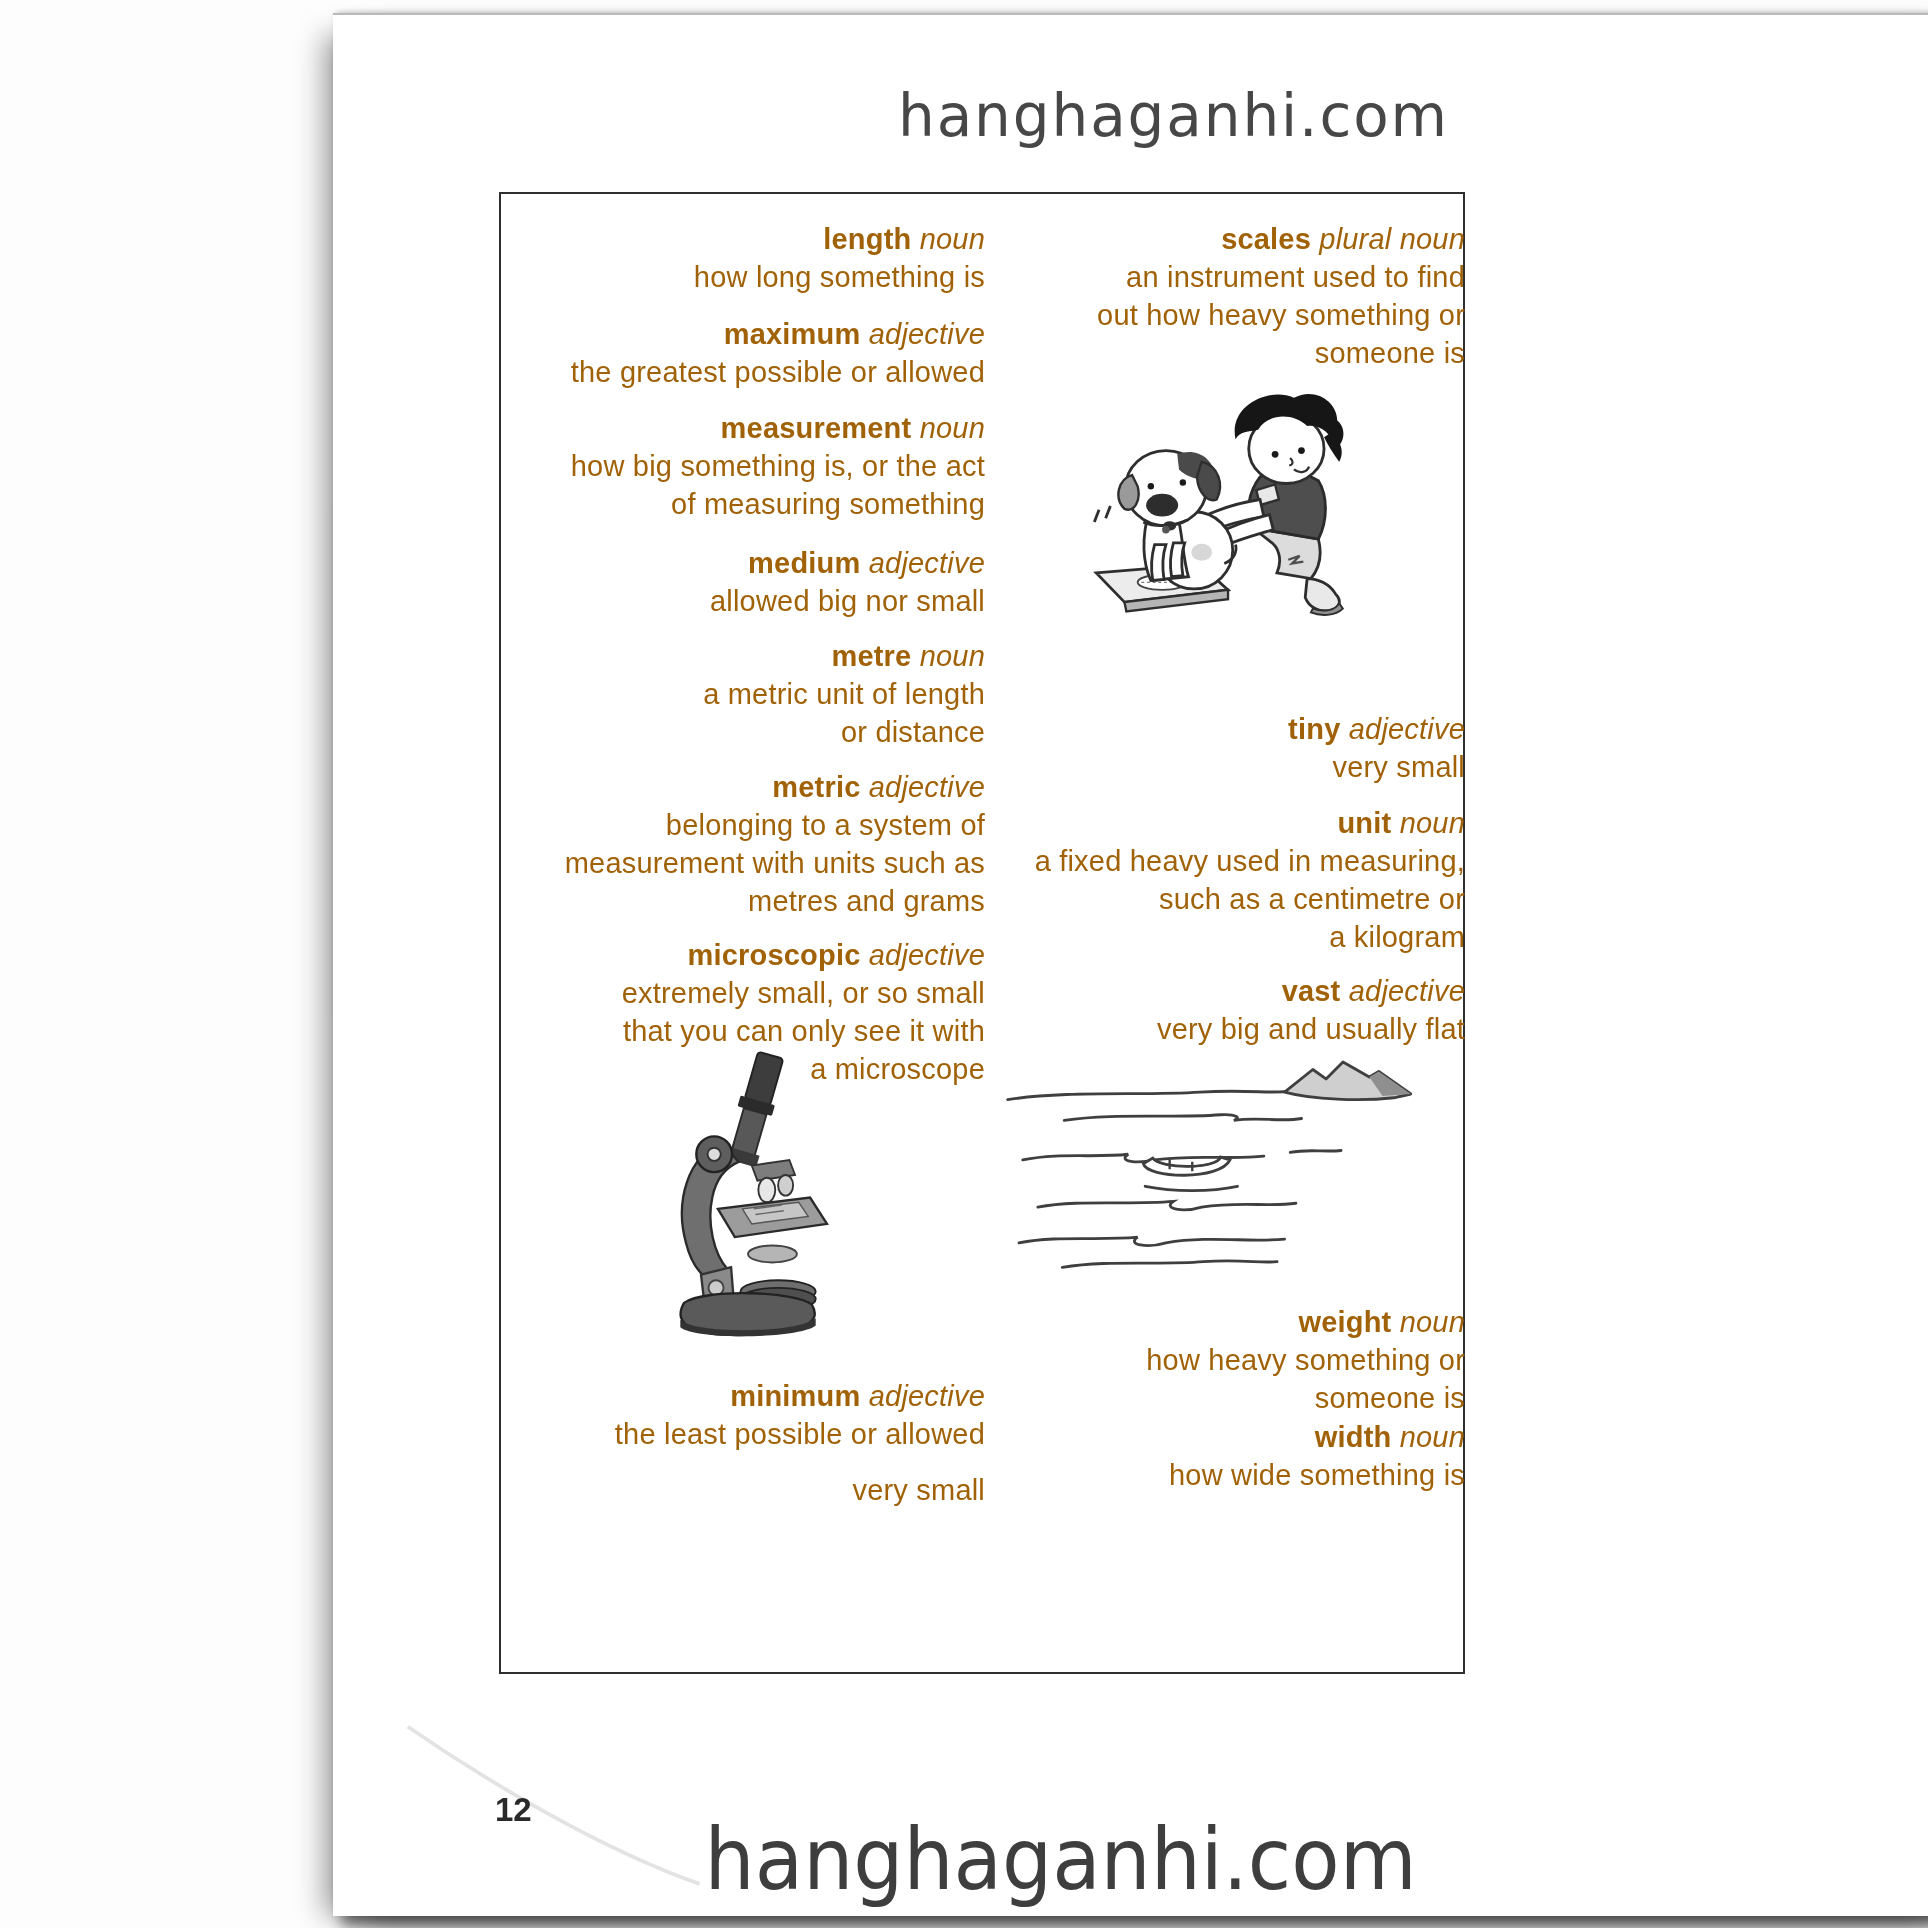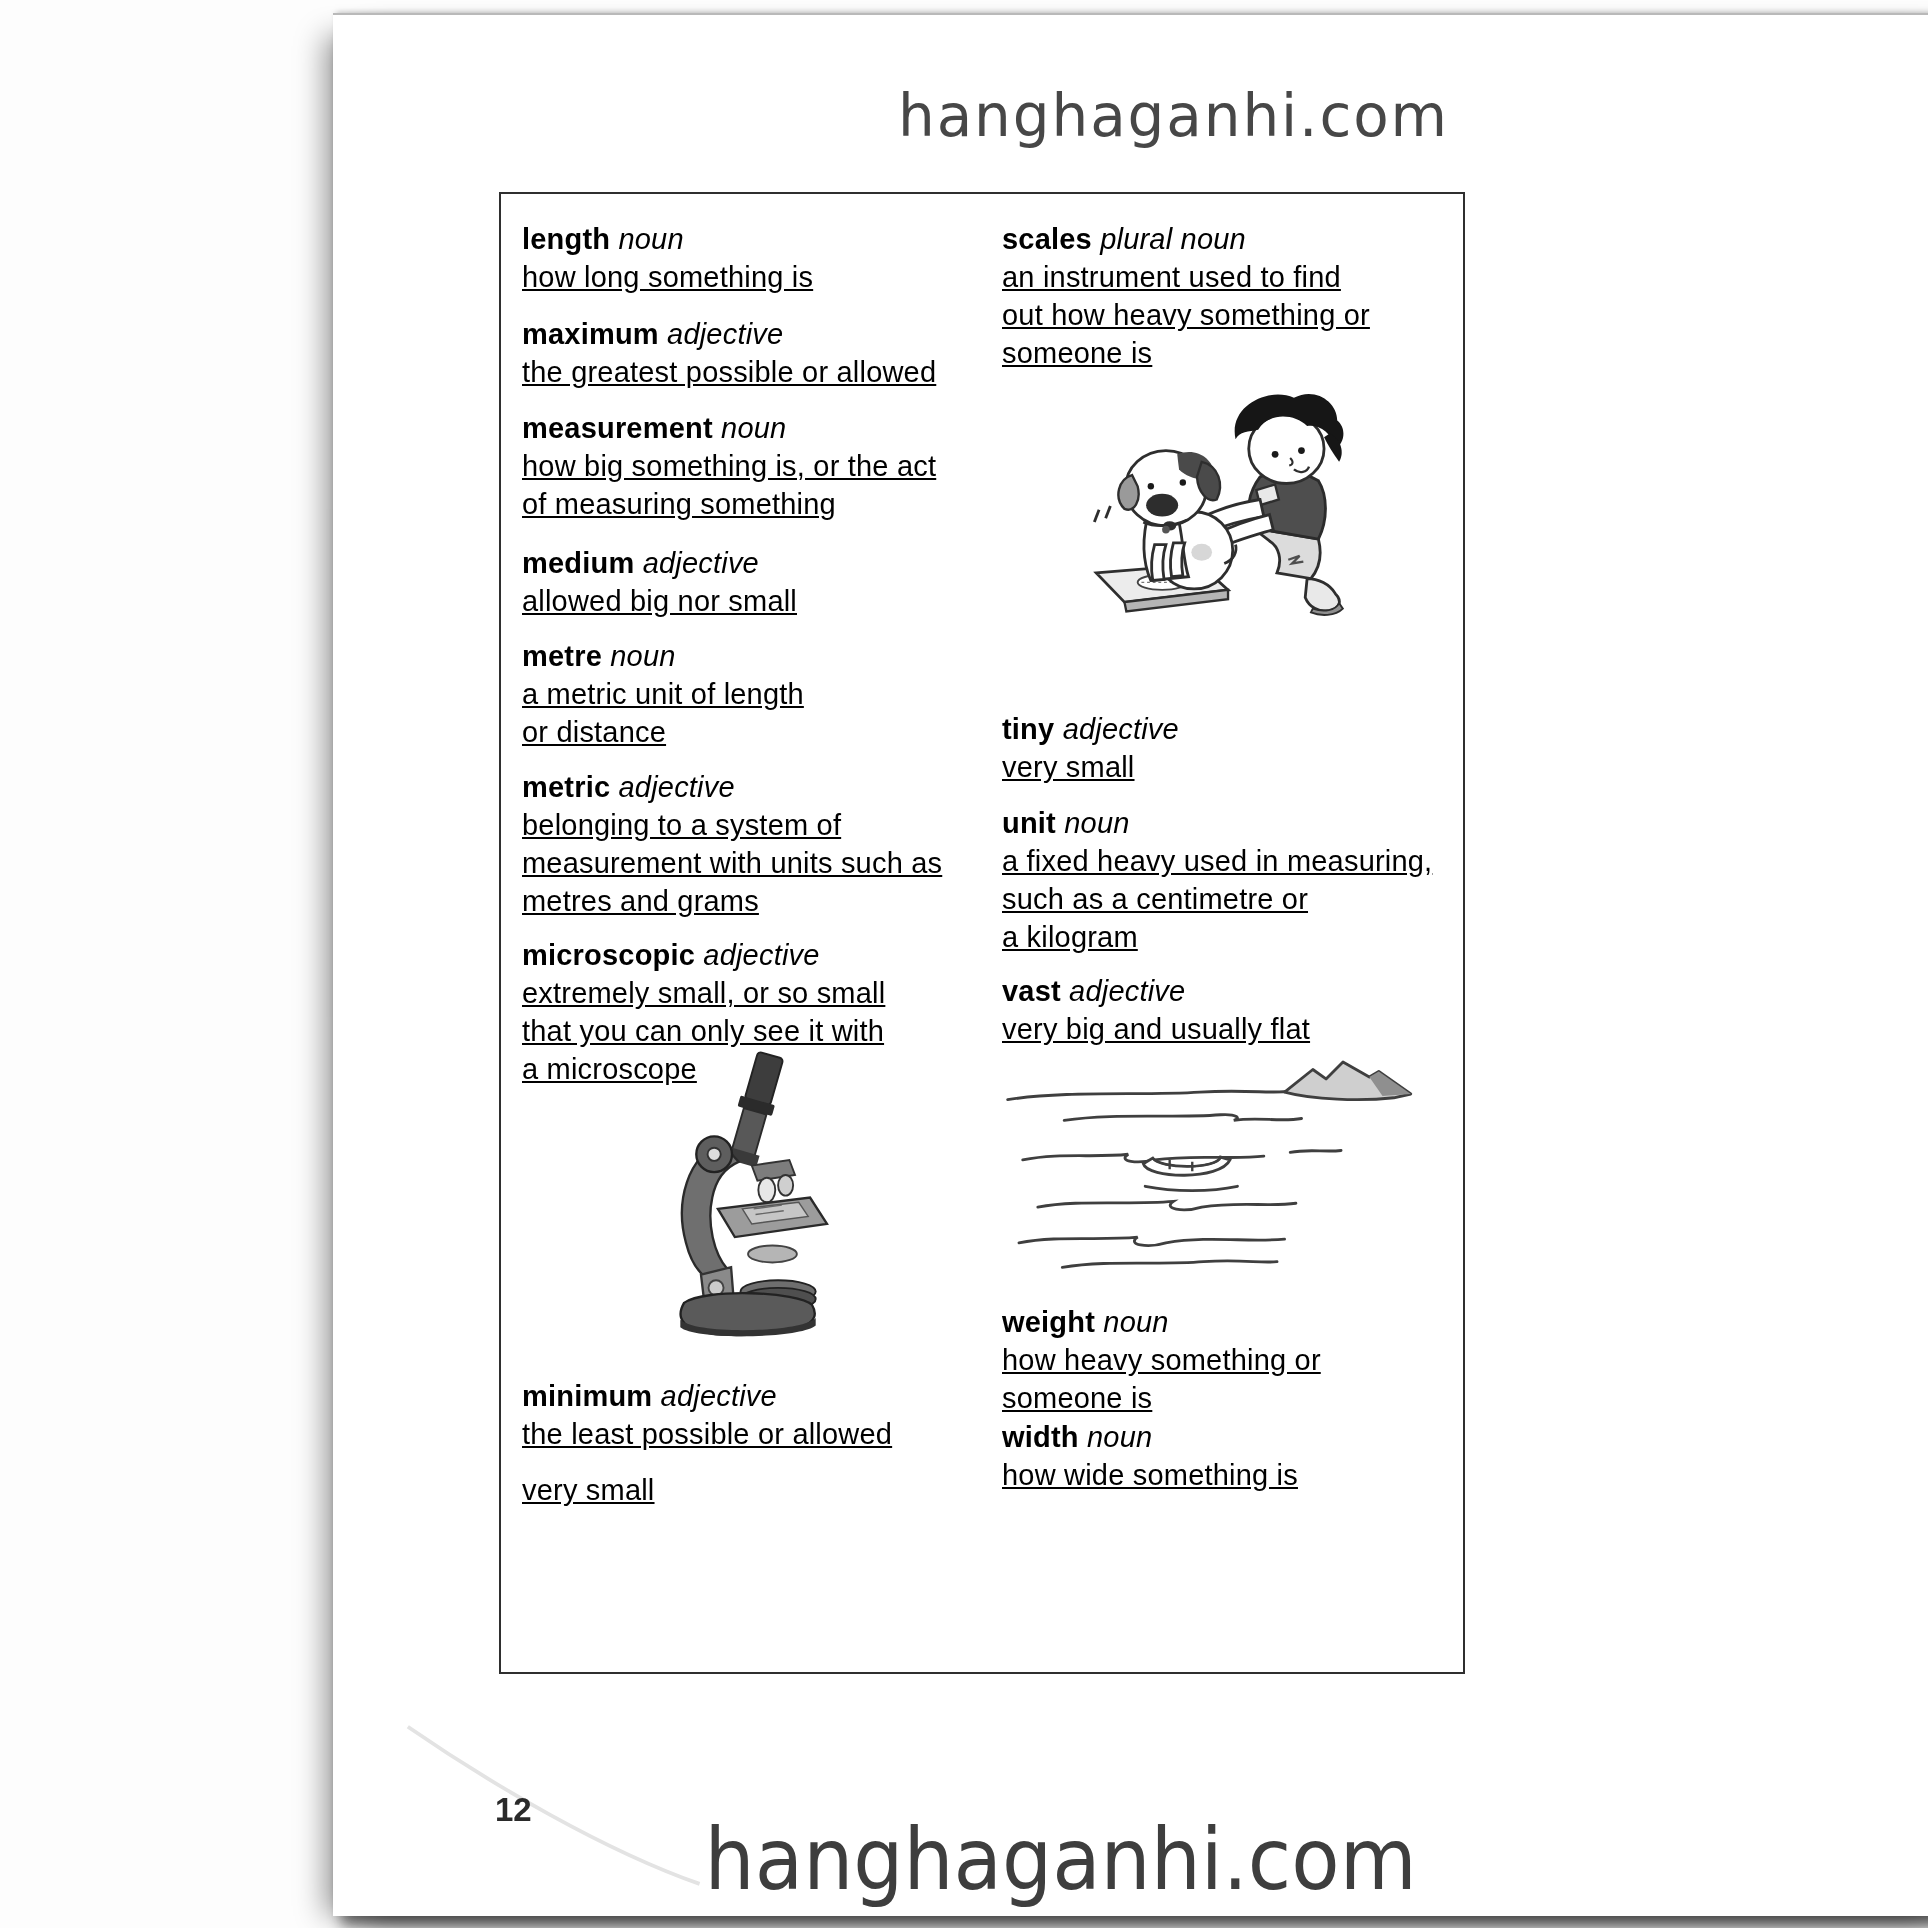--- a/index.html
+++ b/index.html
@@ -11,25 +11,25 @@
                     21px 13px 30px -11.3px rgba(0,0,0,.45),
                     0 17px 13px -7.5px rgba(0,0,0,.50),
                     0 -3.8px 5.6px -2.8px rgba(0,0,0,.25);margin-left:44px;}
   .wm{position:absolute;font-family:"DejaVu Sans",sans-serif;line-height:1;}
   .wm-top{left:565px;top:72px;width:546px;text-align:center;font-size:58px;
           letter-spacing:1.9px;color:#474747;font-weight:500;}
   .wm-bottom{left:348px;top:1802px;width:674px;text-align:center;font-size:85px;
              color:#3e3e3e;transform:scaleX(.93);transform-origin:center;}
   .box{position:absolute;left:166px;top:177px;width:962px;height:1478px;
        border:2.8px solid #2f2f2f;background:#ffffff;}
-  .entry{position:absolute;width:463px;font-size:29px;line-height:38px;color:#000000;
-         letter-spacing:0.2px;}
+  .entry{position:absolute;width:463px;font-size:29px;line-height:38px;color:#a16207;
+         letter-spacing:0.2px;text-align:right;}
   .word{font-weight:bold;}
   .pos{font-style:italic;}
-  .def{white-space:pre-line;text-decoration:underline;}
+  .def{white-space:pre-line;}
   .illo{position:absolute;}
   .pageno{position:absolute;left:162px;top:1776px;font-size:33px;font-weight:bold;color:#2a2a2a;}
   .scratch{position:absolute;left:56px;top:1704px;}
 </style>
 </head>
 <body>
 
 <div class="canvas">
   <div class="page">
 

